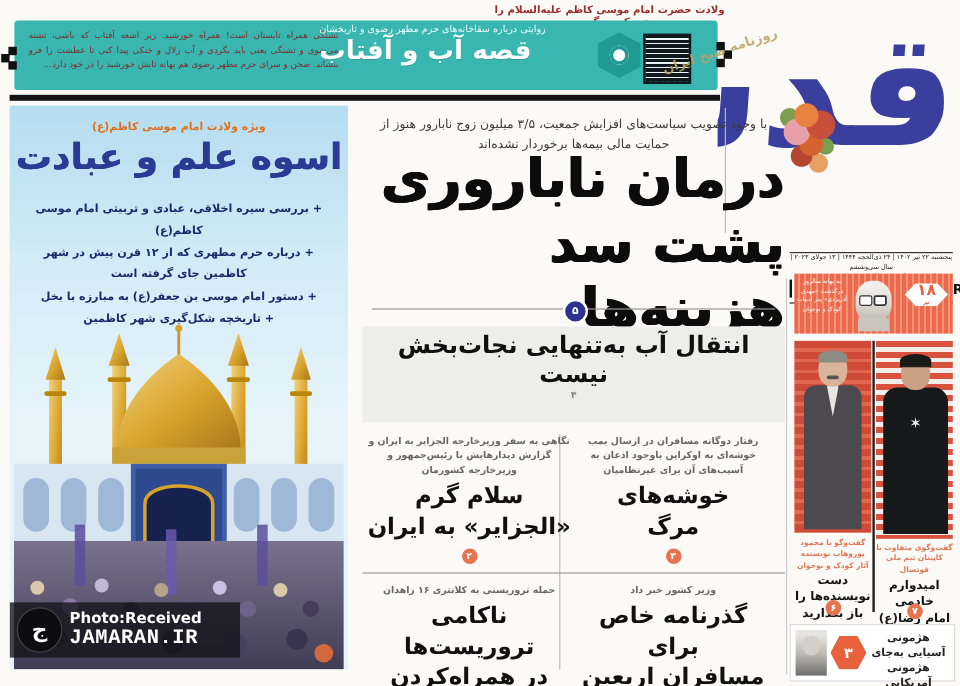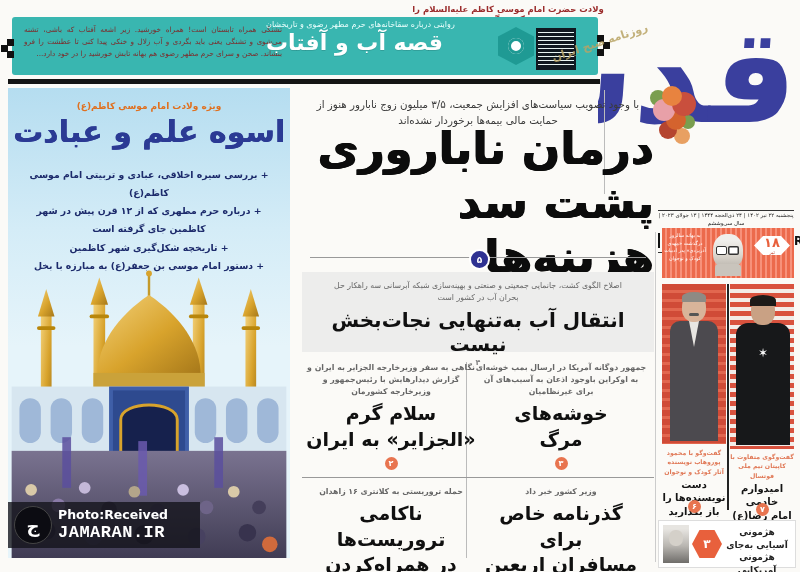--- a/index.html
+++ b/index.html
@@ -228,30 +228,29 @@
 
   <div class="lead-kicker rtl">با وجود تصویب سیاست‌های افزایش جمعیت، ۳/۵ میلیون زوج نابارور هنوز از حمایت مالی بیمه‌ها برخوردار نشده‌اند</div>
   <div class="lead-title rtl">
     <span>درمان ناباروری</span><br>
     <span>پشت سد هزینه‌ها</span>
   </div>
   <div class="lead-div"></div>
   <div class="lead-badge">۵</div>
 
   <div class="water-box rtl">
-    <div class="wb-kicker">اصلاح الگوی کشت، جانمایی جمعیتی و صنعتی و بهینه‌سازی شبکه آبرسانی سه راهکار حل بحران آب در کشور است</div>
     <div class="wb-title">انتقال آب به‌تنهایی نجات‌بخش نیست</div>
     <div class="wb-page">۴</div>
   </div>
 
   <div class="grid-vrule"></div>
   <div class="grid-hrule"></div>
 
   <div class="cell rtl" style="left:475px;top:362px;">
-    <div class="c-kick">جمهور دوگانه آمریکا در ارسال بمب خوشه‌ای به اوکراین باوجود اذعان به آسیب‌های آن برای غیرنظامیان</div>
+    <div class="c-kick">رفتار دوگانه مسافران در ارسال بمب خوشه‌ای به اوکراین باوجود اذعان به آسیب‌های آن برای غیرنظامیان</div>
     <div class="c-title">
       <span>خوشه‌های</span><br><span>مرگ</span>
     </div>
     <div class="pnum">۳</div>
   </div>
 
   <div class="cell rtl" style="left:305px;top:362px;">
     <div class="c-kick">نگاهی به سفر وزیرخارجه الجزایر به ایران و گزارش دیدارهایش با رئیس‌جمهور و وزیرخارجه کشورمان</div>
     <div class="c-title">
       <span>سلام گرم</span><br><span>«الجزایر» به ایران</span>
@@ -274,22 +273,22 @@
     </div>
 
   </div>
 
   <div class="panel">
     <div class="p-kicker rtl">ویژه ولادت امام موسی کاظم(ع)</div>
     <div class="p-title rtl">اسوه علم و عبادت</div>
     <div class="p-bullets rtl">
       <span>+ بررسی سیره اخلاقی، عبادی و تربیتی امام موسی کاظم(ع)</span>
       <span>+ درباره حرم مطهری که از ۱۲ قرن پیش در شهر کاظمین جای گرفته است</span>
+      <span>+ دستور امام موسی بن جعفر(ع) به مبارزه با بخل</span>
       <span>+ تاریخچه شکل‌گیری شهر کاظمین</span>
-      <span>+ دستور امام موسی بن جعفر(ع) به مبارزه با بخل</span>
     </div>
 
     <svg class="mosque" viewBox="0 0 282 310" xmlns="http://www.w3.org/2000/svg">
       <defs>
         <linearGradient id="gold" x1="0" y1="0" x2="1" y2="1">
           <stop offset="0" stop-color="#f3d27c"></stop>
             <stop offset=".55" stop-color="#d8a32c"></stop>
             <stop offset="1" stop-color="#a6781a"></stop>
         </linearGradient>
         <linearGradient id="crowd" x1="0" y1="0" x2="0" y2="1">

